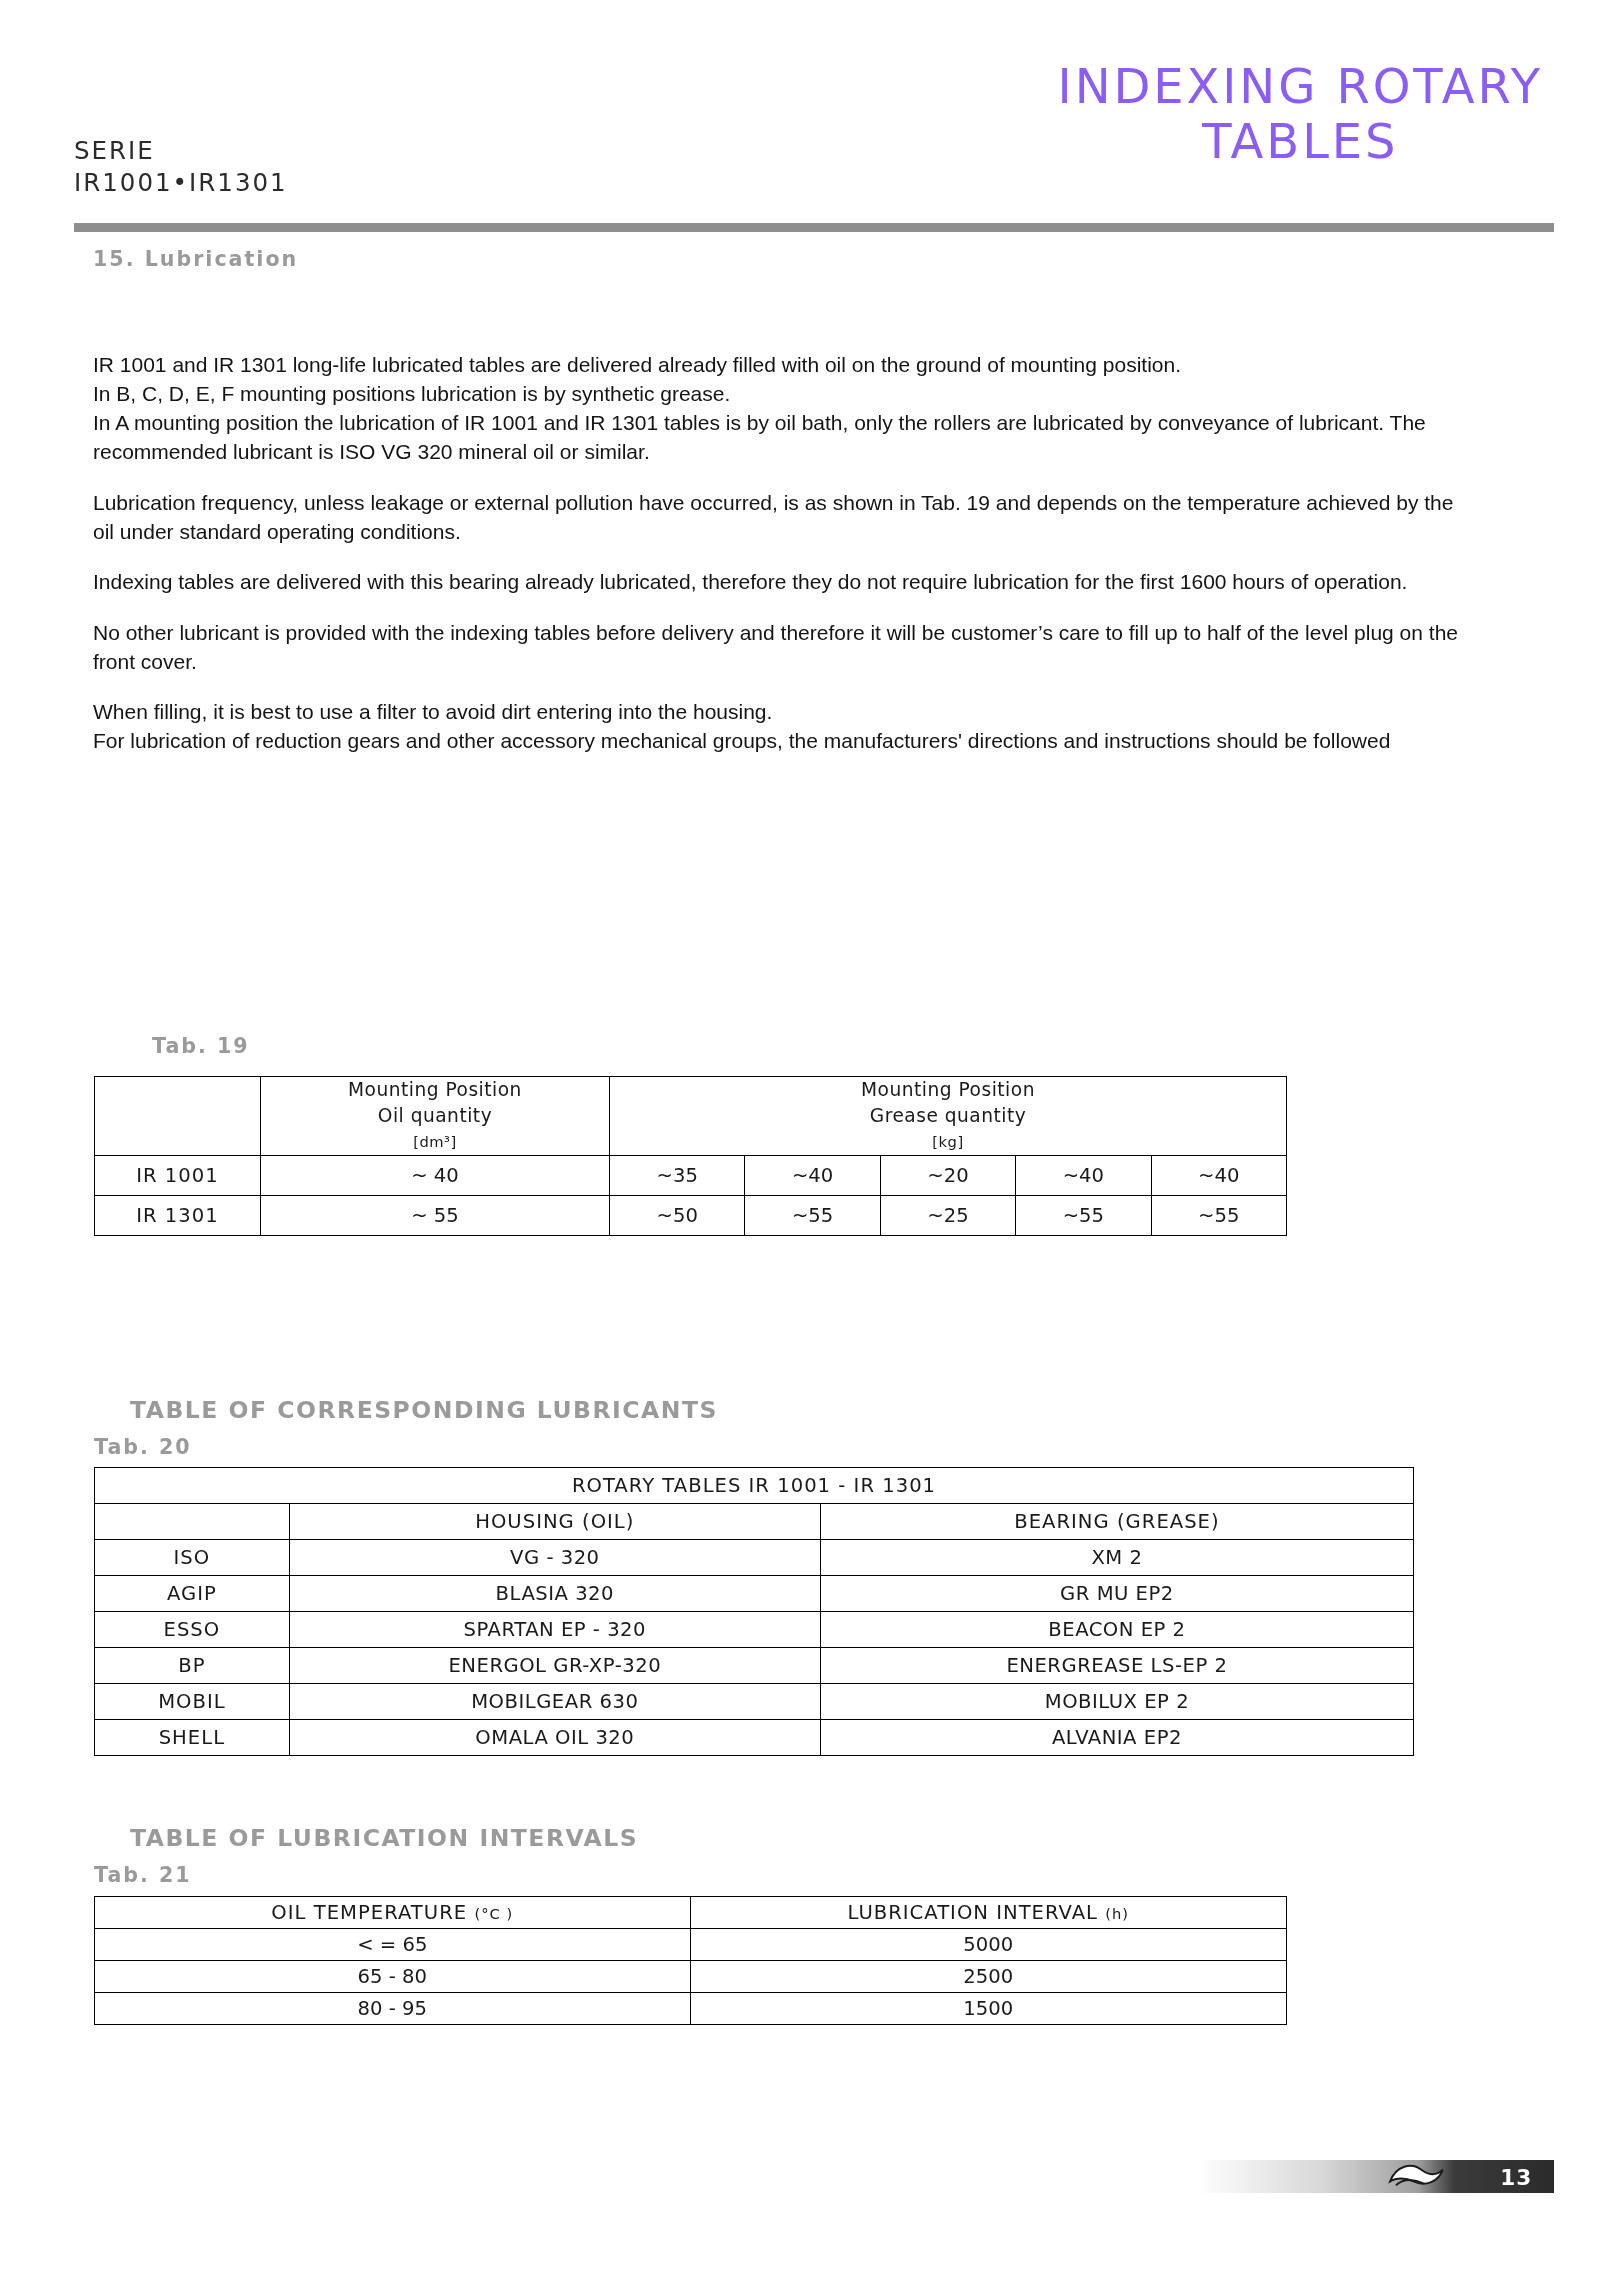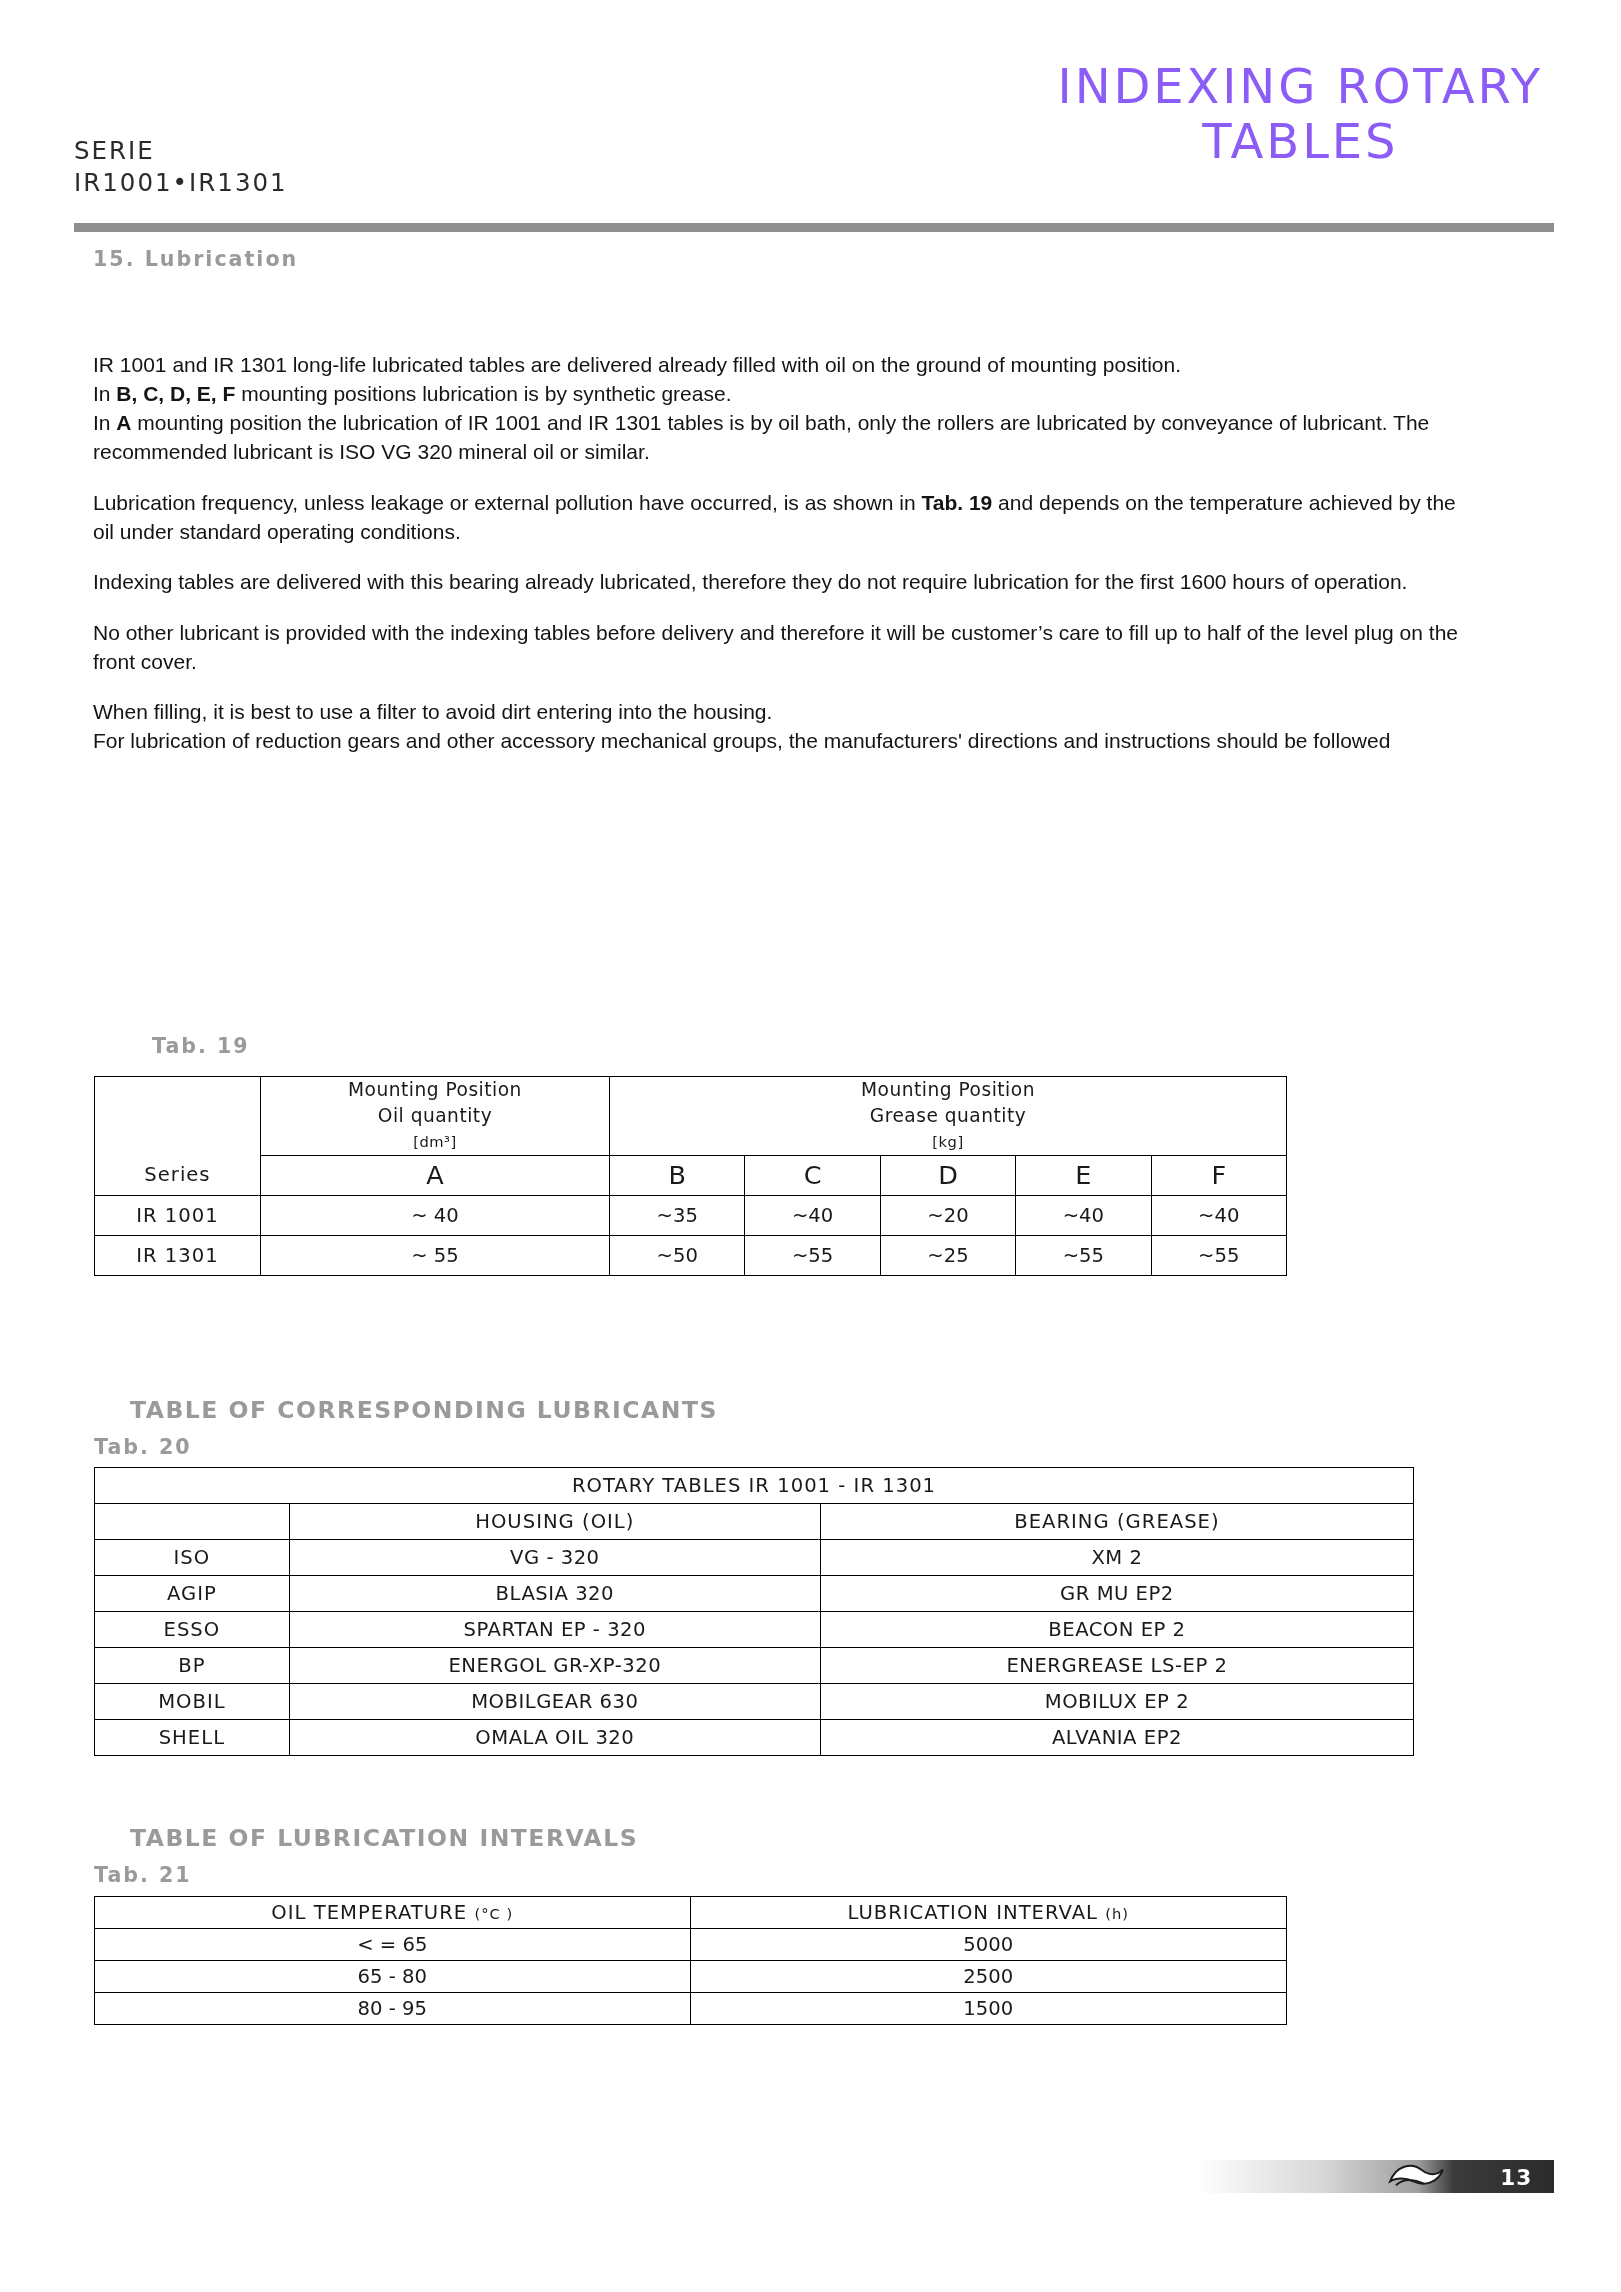--- a/index.html
+++ b/index.html
@@ -80,21 +80,21 @@
     top: 314px;
     width: 1387px;
     font-size: 21px;
     line-height: 29px;
     color: #141414;
     margin-top: 36px;
   }
   .body-text p {
     margin: 0 0 21.6px 0;
   }
-  .body-text b { font-weight: bold; }
+  .body-text b { font-weight: normal; }
   sup { font-size: 0.68em; vertical-align: super; }
 
   
   .tab19-label {
     position: absolute;
     left: 152px;
     top: 1034px;
     font-family: "DejaVu Sans", sans-serif;
     font-size: 20.6px;
     letter-spacing: 2px;
@@ -314,29 +314,20 @@
           <span>Oil quantity</span><br>
           <span class="t19-unit">[dm³]</span>
         </td>
         <td class="t19-head" colspan="5" style="height:74px;">
           <span>Mounting Position</span><br>
           <span>Grease quantity</span><br>
           <span class="t19-unit">[kg]</span>
         </td>
       </tr>
       <tr>
-        <td class="t19-left" style="border-top:none;">Series</td>
-        <td class="t19-colhead">A</td>
-        <td class="t19-colhead">B</td>
-        <td class="t19-colhead">C</td>
-        <td class="t19-colhead">D</td>
-        <td class="t19-colhead">E</td>
-        <td class="t19-colhead">F</td>
-      </tr>
-      <tr>
         <td class="t19-left">IR 1001</td>
         <td class="t19-val">~ 40</td>
         <td class="t19-val">~35</td>
         <td class="t19-val">~40</td>
         <td class="t19-val">~20</td>
         <td class="t19-val">~40</td>
         <td class="t19-val">~40</td>
       </tr>
       <tr>
         <td class="t19-left">IR 1301</td>

